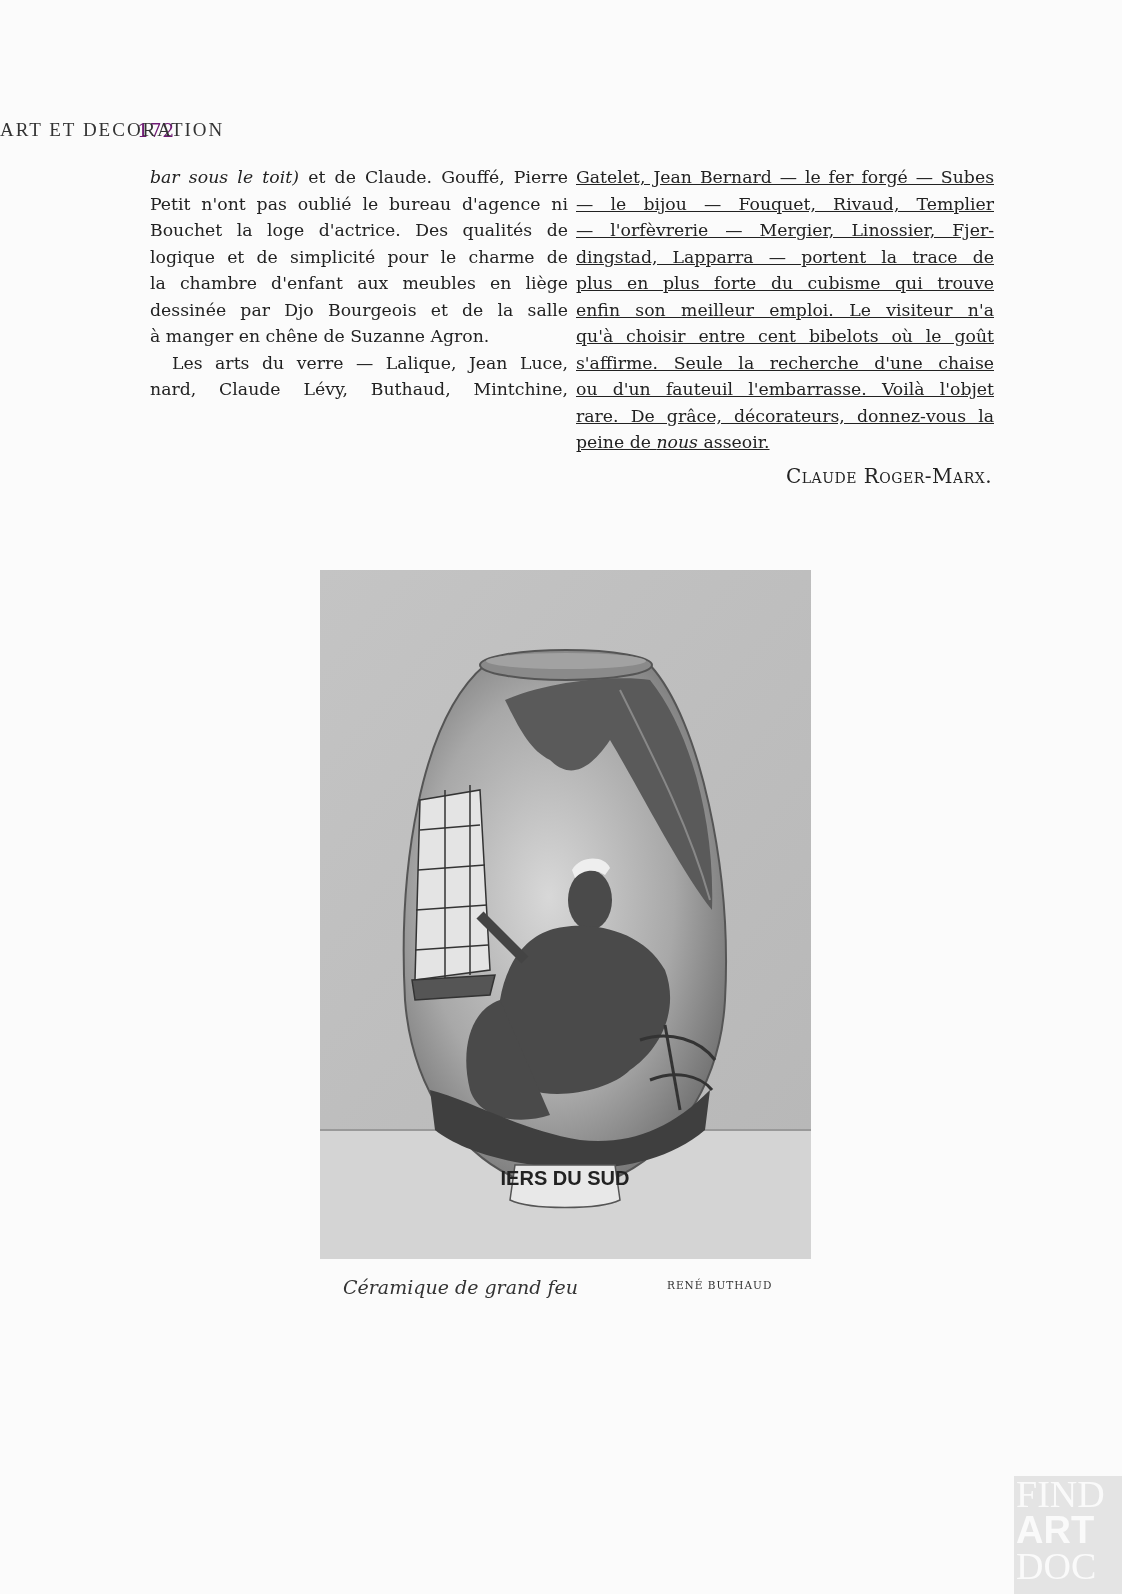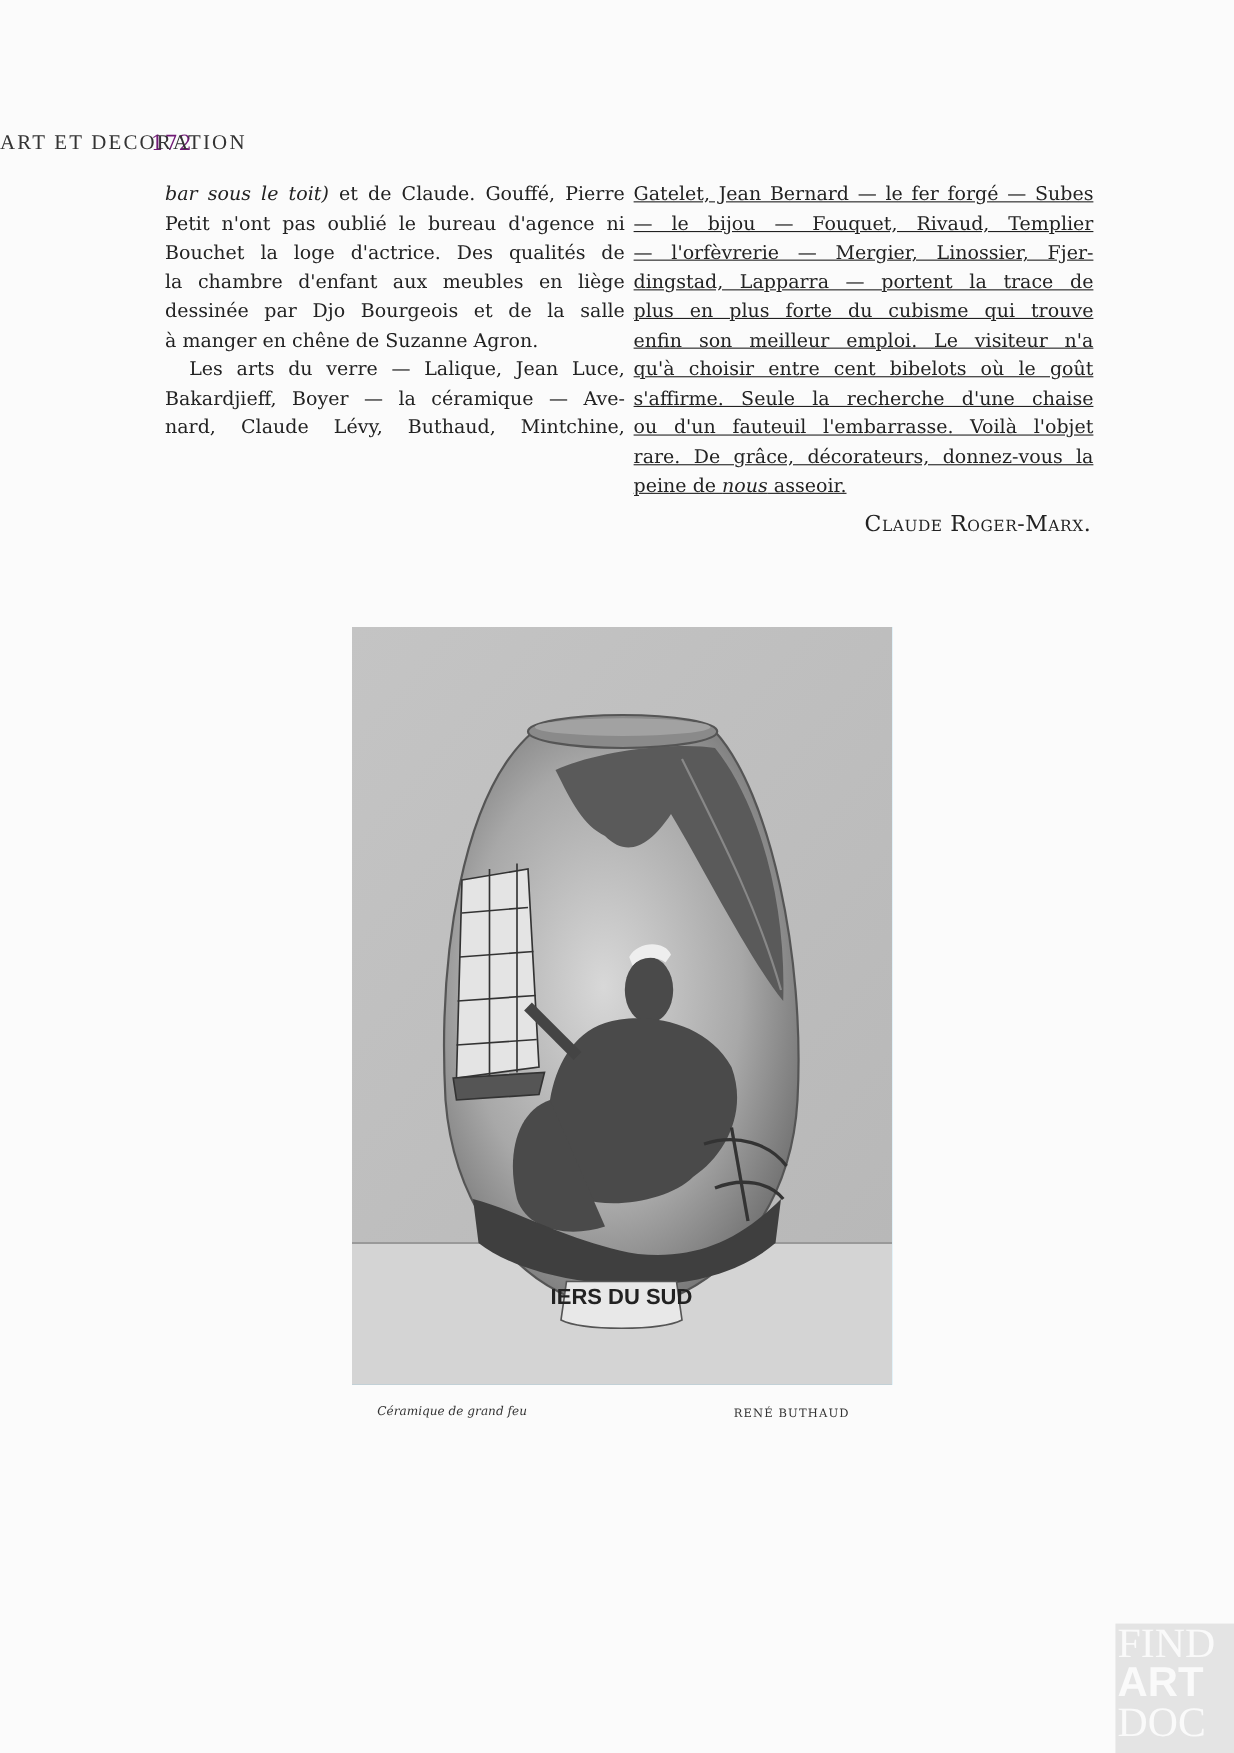--- a/index.html
+++ b/index.html
@@ -28,26 +28,26 @@
   .col-right { left: 576px; text-decoration: underline; }
   .indent { padding-left: 22px; }
   em { font-style: italic; }
   .signature {
     position: absolute; left: 786px; top: 464px;
     font-size: 20px; letter-spacing: 0.5px; color: #222;
     font-variant: small-caps;
   }
   .figure {
     position: absolute; left: 320px; top: 570px; width: 491px; height: 689px;
-    background: #0ea5e9; overflow: hidden;
+    background: #84cc16; overflow: hidden;
   }
   .figure svg { display: block; }
   .caption-left {
     position: absolute; left: 343px; top: 1276px;
-    font-size: 11px; font-style: italic; color: #333;
+    font-size: 19px; font-style: italic; color: #333;
   }
   .caption-right {
     position: absolute; left: 667px; top: 1279px;
     font-size: 10.5px; letter-spacing: 1px; color: #333;
   }
   .watermark {
     position: absolute; left: 1014px; top: 1476px; width: 108px; height: 118px;
     background: #e4e4e4; color: #fafafa; overflow: hidden;
   }
   .watermark div { line-height: 36px; font-size: 38px; text-align: left; padding-left: 2px; }
@@ -57,25 +57,25 @@
 </head>
 <body>
 
 <div class="page-number">172</div>
 <div class="running-head">ART ET DECORATION</div>
 
 <div class="col col-left" id="col-left">
     <span class="line"><em>bar sous le toit)</em><span> et de Claude. Gouffé, Pierre</span></span>
     <span class="line"><span>Petit n'ont pas oublié le bureau d'agence ni</span></span>
     <span class="line"><span>Bouchet la loge d'actrice. Des qualités de</span></span>
+    <span class="line"><span>logique et de simplicité pour le charme de</span></span>
     <span class="line"><span>la chambre d'enfant aux meubles en liège</span></span>
     <span class="line"><span>dessinée par Djo Bourgeois et de la salle</span></span>
     <span class="line last"><span>à manger en chêne de Suzanne Agron.</span></span>
     <span class="line indent"><span>Les arts du verre — Lalique, Jean Luce,</span></span>
-    <span class="line"><span>Bakardjieff, Boyer — la céramique — Ave-</span></span>
     <span class="line"><span>nard, Claude Lévy, Buthaud, Mintchine,</span></span>
   </div>
 <div class="col col-right" id="col-right">
     <span class="line"><span>Gatelet, Jean Bernard — le fer forgé — Subes</span></span>
     <span class="line"><span>— le bijou — Fouquet, Rivaud, Templier</span></span>
     <span class="line"><span>— l'orfèvrerie — Mergier, Linossier, Fjer-</span></span>
     <span class="line"><span>dingstad, Lapparra — portent la trace de</span></span>
     <span class="line"><span>plus en plus forte du cubisme qui trouve</span></span>
     <span class="line"><span>enfin son meilleur emploi. Le visiteur n'a</span></span>
     <span class="line"><span>qu'à choisir entre cent bibelots où le goût</span></span>

